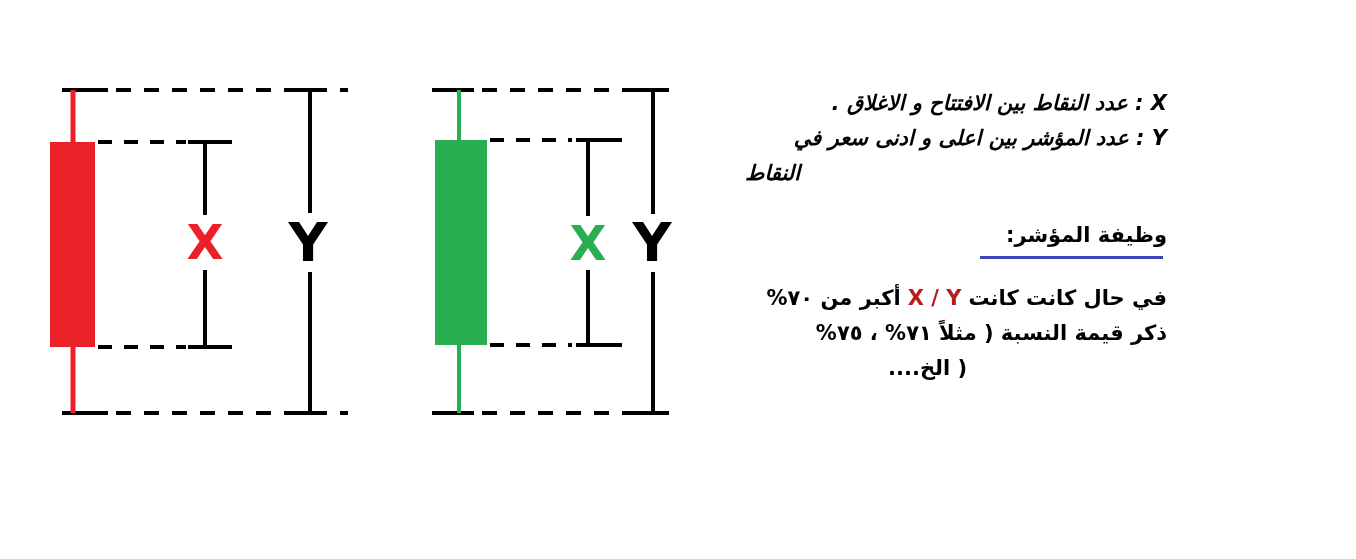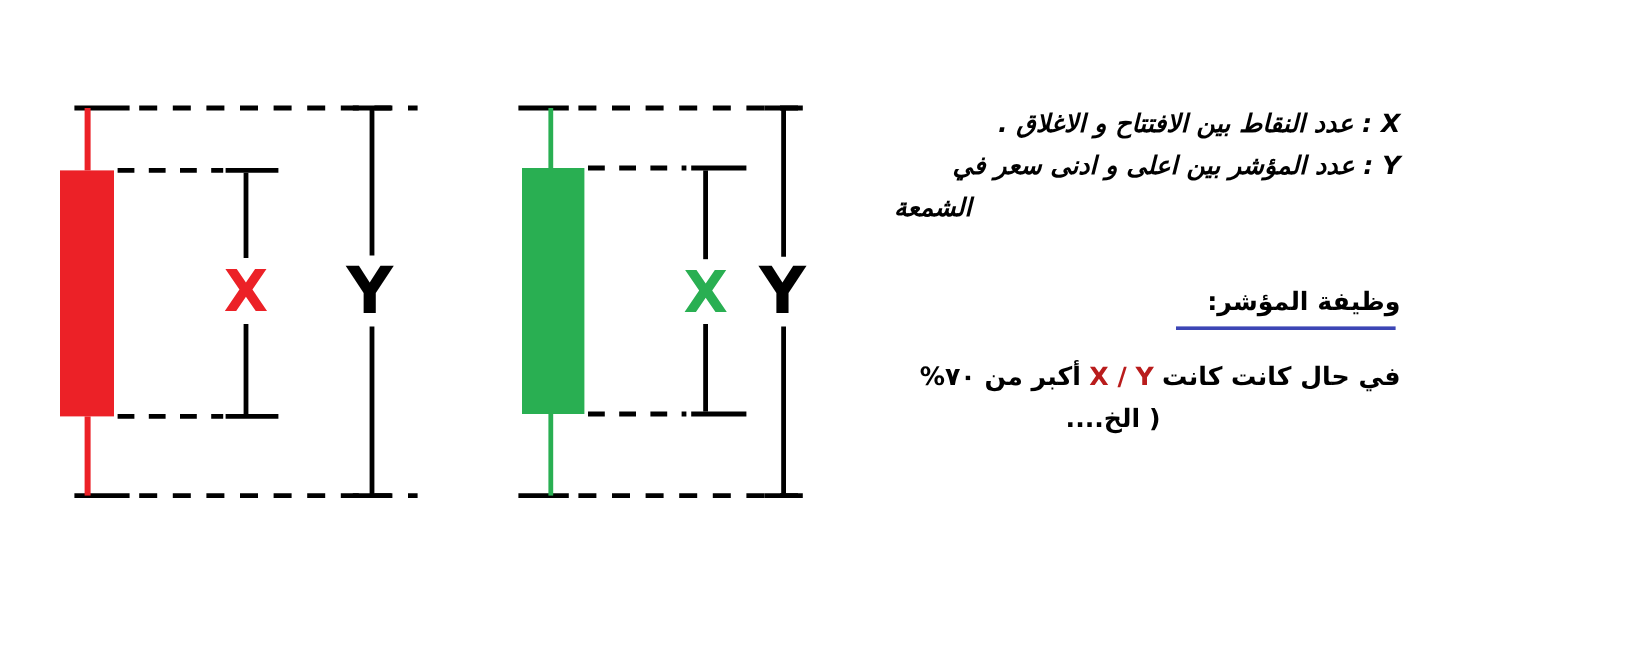--- a/index.html
+++ b/index.html
@@ -18,21 +18,21 @@
     left:745px;top:86px;
     width:422px;
     direction:rtl;
     font-weight:bold;
     color:#000;
     font-size:21px;
   }
   .defs .line{line-height:35px;text-align:right;white-space:nowrap;font-style:italic;}
   .defs .line.wrap-left{text-align:left;}
   .heading{
-    margin-top:43px;
+    margin-top:27px;
     line-height:35px;
     text-align:right;
     white-space:nowrap;
   }
   .underline{
     height:3px;width:183px;
     margin:3px 4px 0 auto; 
   }
   .para{margin-top:22px;}
   .para .line{line-height:35px;text-align:right;white-space:nowrap;}
@@ -106,27 +106,28 @@
       <line x1="653" y1="272" x2="653" y2="413" stroke="#000" stroke-width="4"></line>
       <text x="652" y="261" font-size="54" text-anchor="middle" fill="#000000">Y</text>
     </g>
   </svg>
 
   <div class="textcol">
 
     <div class="defs">
       <div class="line">X : عدد النقاط بين الافتتاح و الاغلاق .</div>
       <div class="line">Y : عدد المؤشر بين اعلى و ادنى سعر في</div>
-      <div class="line wrap-left">الشمعة</div>
+      <div class="line wrap-left">النقاط</div>
     </div>
 
     <div class="heading">وظيفة المؤشر:</div>
     <div class="underline" style="background: rgb(60, 70, 181);"></div>
 
     <div class="para">
       <div class="line">
         <span>في حال كانت كانت</span><span class="ratio" style="color: #b91c1c;">X / Y</span><span>أكبر من ٧٠%</span>
       </div>
+      <div class="line">ذكر قيمة النسبة ( مثلاً ٧١% ، ٧٥%</div>
       <div class="line tail">....الخ )</div>
     </div>
 
   </div>
 </div>
 
 </body></html>

